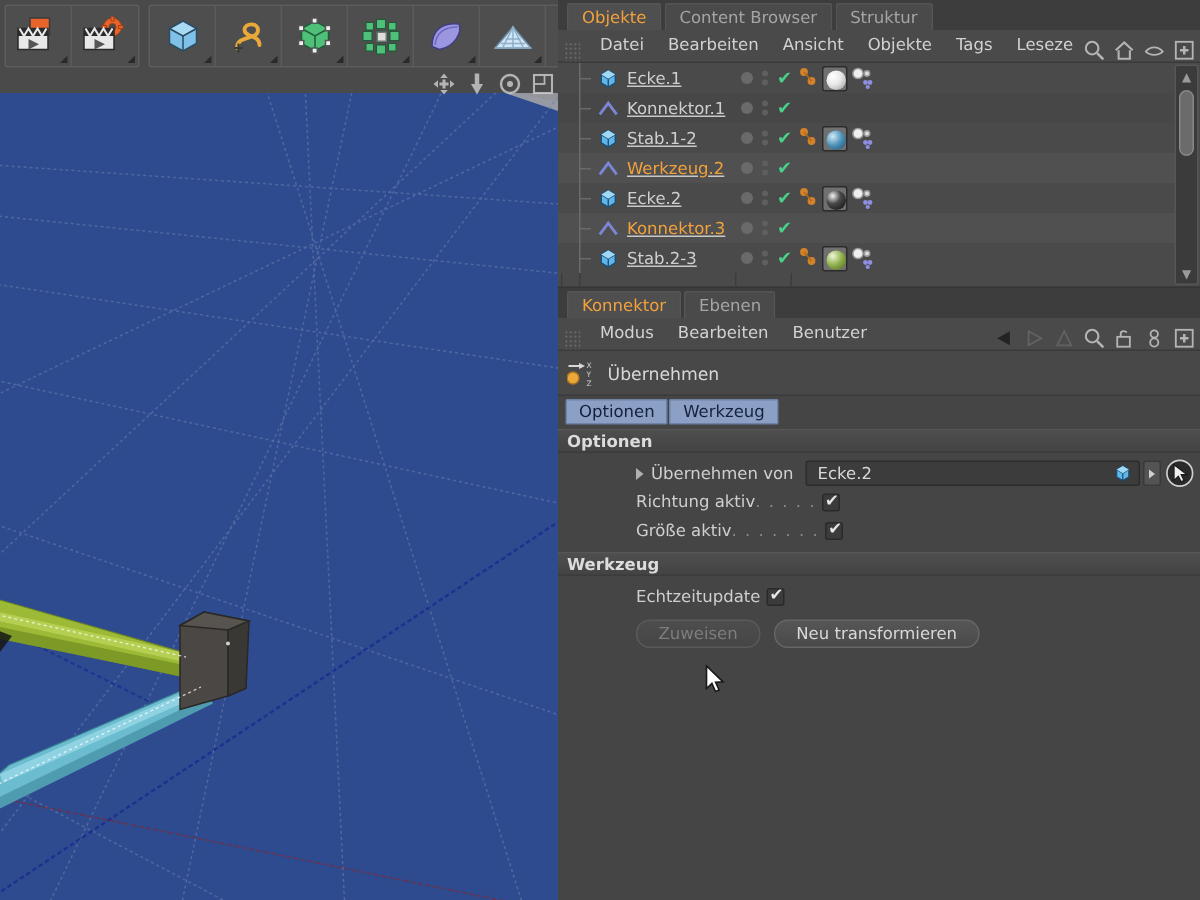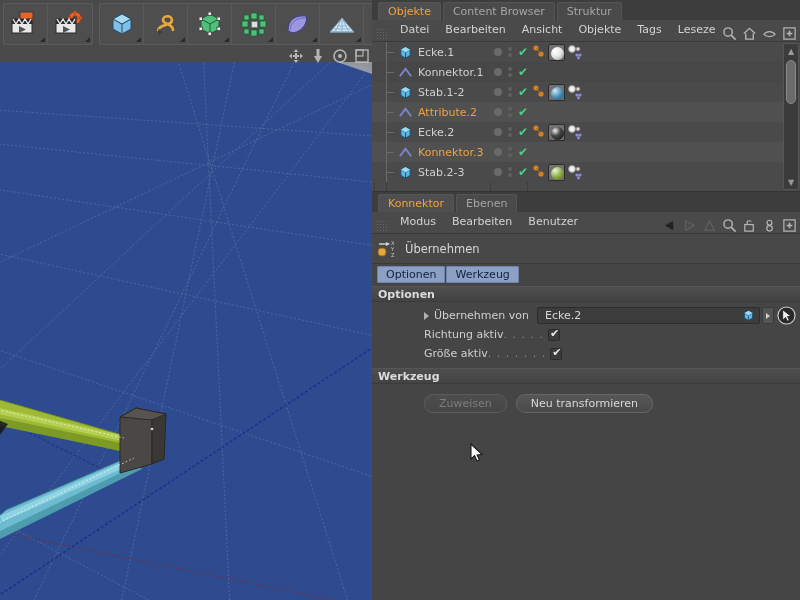--- a/index.html
+++ b/index.html
@@ -108,21 +108,21 @@
     position:relative;
     height:150px; background:#4a4a4a;
     border-bottom:1px solid #343434;
     overflow:hidden;
   }
   .ol-colbar {
     position:absolute; left:0; top:0; width:100%; height:100%;
     pointer-events:none;
   }
   .ol-sep { position:absolute; top:0; bottom:0; width:1px; background:#3c3c3c; }
-  .ol-rows { position:absolute; left:0; top:0; right:2px; }
+  .ol-rows { position:absolute; left:0; top:0; right:2px;text-decoration:underline; }
   .row {
     height:20px; display:flex; align-items:center;
     position:relative;
   }
   .row.odd { background:#4a4a4a; }
   .row.even { background:#474747; }
   .row.sel { background:#505050; }
   .row-indent { width:26px; height:20px; position:relative; }
   .tree-line {
     position:absolute; left:14px; top:10px; width:8px; height:1px; background:#6a6a6a;
@@ -605,21 +605,21 @@
         </div>
 
         <div class="row sel">
           <div class="row-indent">
               <span class="tree-vert"></span>
               <span class="tree-line"></span>
             </div>
           <svg class="obj-icon" viewBox="0 0 16 16">
             <path d="M2 12 L8 4 L14 12" fill="none" stroke="#7b86d8" stroke-width="2"></path>
           </svg>
-          <span class="obj-name selected">Attribute.2</span>
+          <span class="obj-name selected">Werkzeug.2</span>
           <div class="row-dots">
             <span class="dot-gray"></span>
             <span class="dot-col">
                 <i class="dot-sm"></i>
                 <i class="dot-sm"></i>
               </span>
             <span class="chk-green">✔</span>
           </div>
         </div>
 
@@ -817,20 +817,24 @@
 
         <div class="frow">
           <span class="flabel">Größe aktiv</span>
           <span class="dots"> . . . . . . .</span>
           <span class="cbx on"></span>
         </div>
       </div>
 
       <div class="sect-head">Werkzeug</div>
       <div class="sect-body">
+        <div class="frow">
+          <span class="flabel">Echtzeitupdate</span>
+          <span class="cbx on"></span>
+        </div>
         <div class="btnrow">
           <div class="pbtn disabled">Zuweisen</div>
           <div class="pbtn">Neu transformieren</div>
         </div>
       </div>
 
     </div>
   </div>
 
   <svg class="cursor" id="mouse-cursor" viewBox="0 0 14 20" style="left: 470px; top: 443px;">

